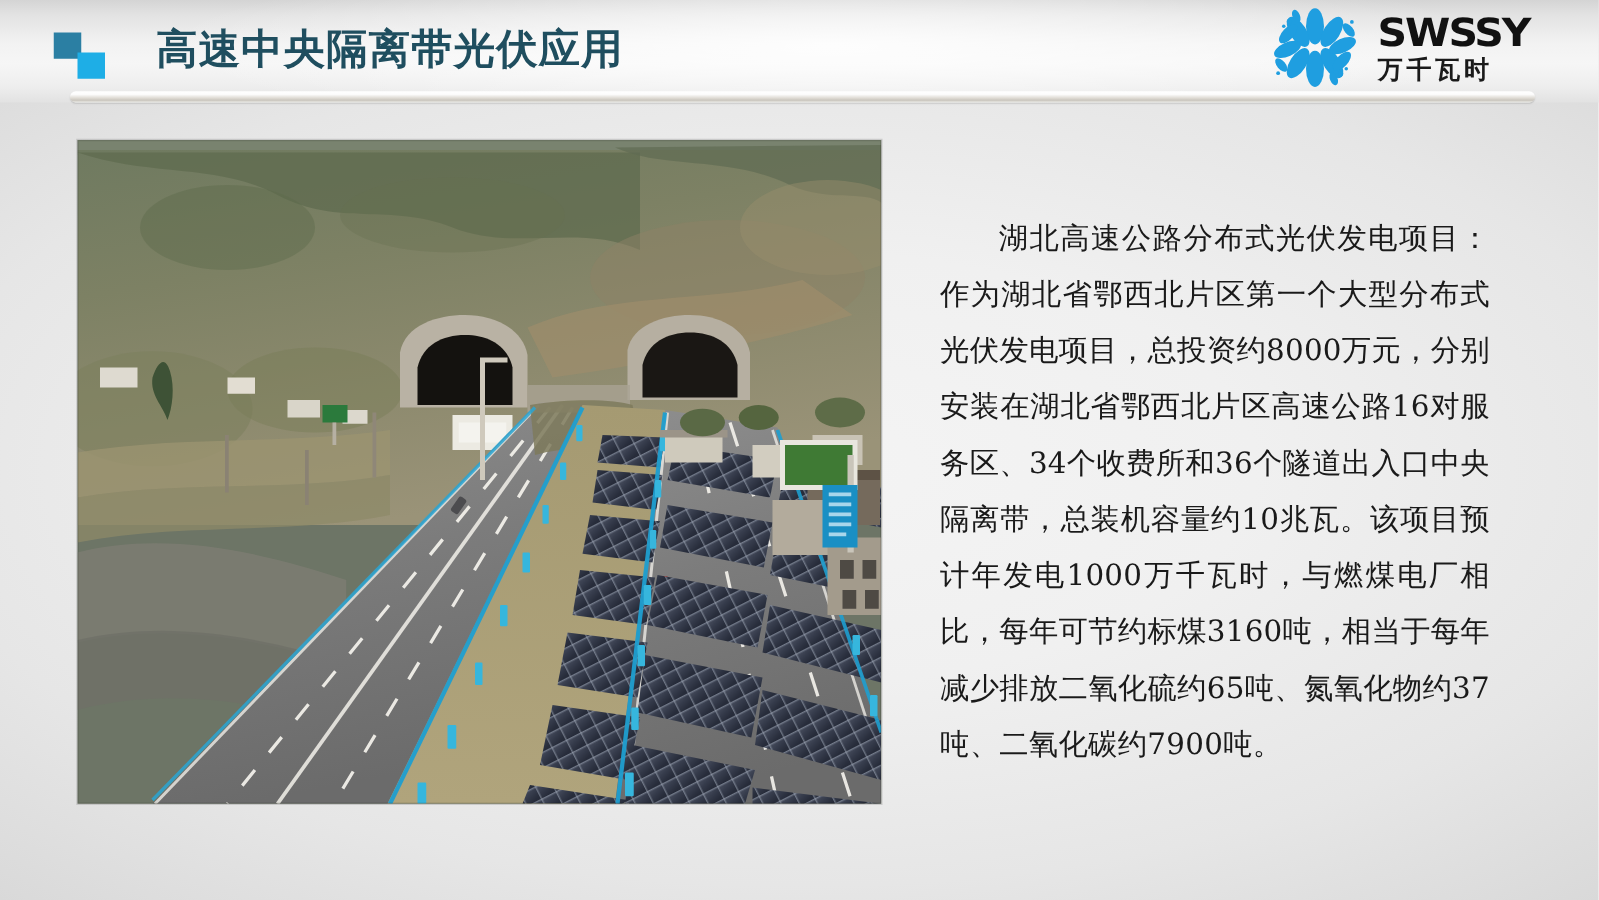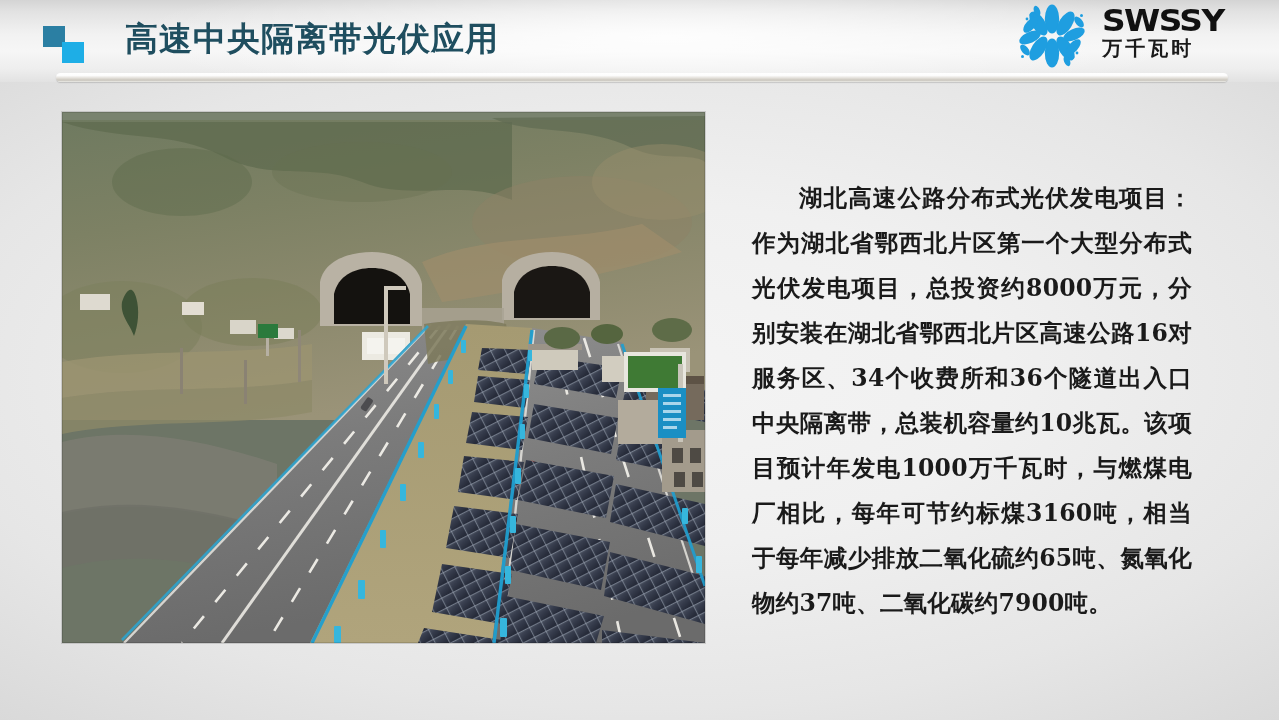--- a/index.html
+++ b/index.html
@@ -85,21 +85,21 @@
     box-shadow: 0 1px 1px rgba(120,120,120,0.30);
     z-index: 4;
   }
 
   
   #logo-block {
     position: absolute;
     right: 62px; top: 3px;
     height: 70px;
     display: flex;
-    align-items: flex-start;
+    align-items: center;
     gap: 8px;
     z-index: 5;
   }
   #logo-mark { width: 84px; height: 66px; display: block; }
   #logo-text-block {
     display: flex;
     flex-direction: column;
     justify-content: center;
     gap: 1px;
     padding-top: 2px;
@@ -130,31 +130,30 @@
     width: 643px; height: 531px;
     background: #6d7566;
     box-shadow: 0 0 0 1px rgba(170,170,170,0.5);
     overflow: hidden;
   }
   #photo-svg { display: block; width: 643px; height: 531px; }
 
   
   #body-text {
     position: absolute;
-    left: 752px; top: 176px;
+    left: 752px; top: 168px;
     width: 440px;
     font-family: "DejaVu Serif", "Liberation Serif", serif;
     font-size: 23.5px;
     line-height: 45px;
     color: #1a1a1a;
     text-align: justify;
     text-justify: inter-character;
     text-indent: 2em;
     letter-spacing: 0.2px;
-    font-weight: bold;
   }
 </style>
 </head>
 <body>
 
 <div id="slide">
 
   <div id="header">
 
     <div class="deco-sq" id="deco-square-dark"></div>

